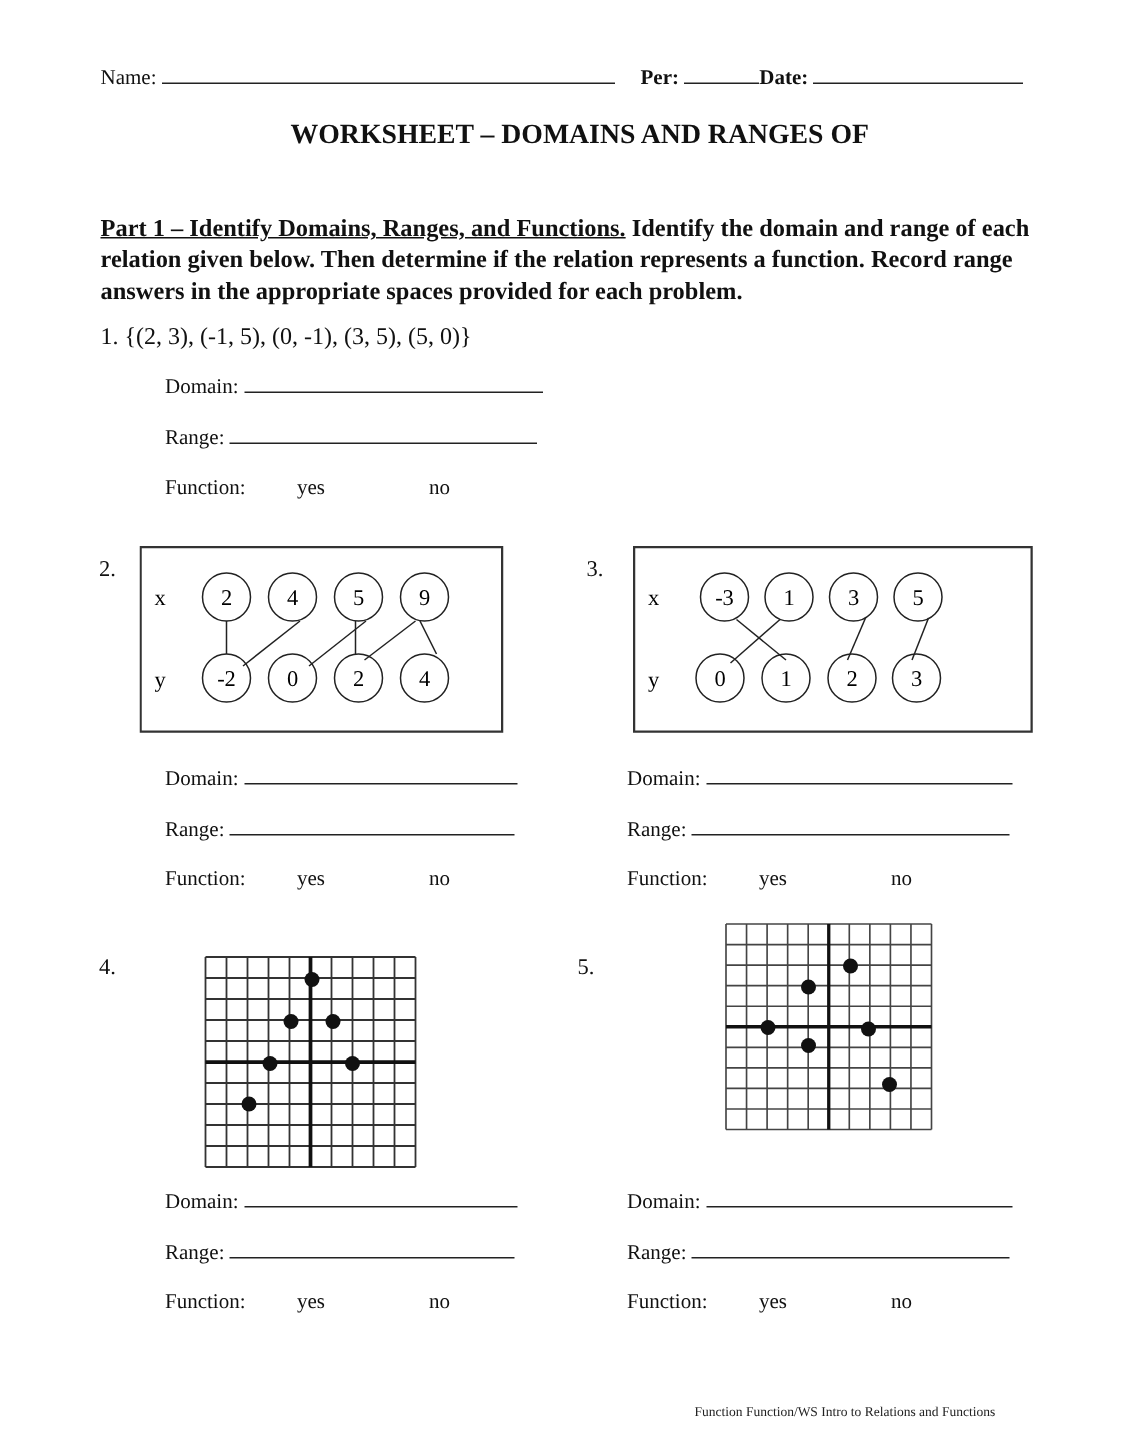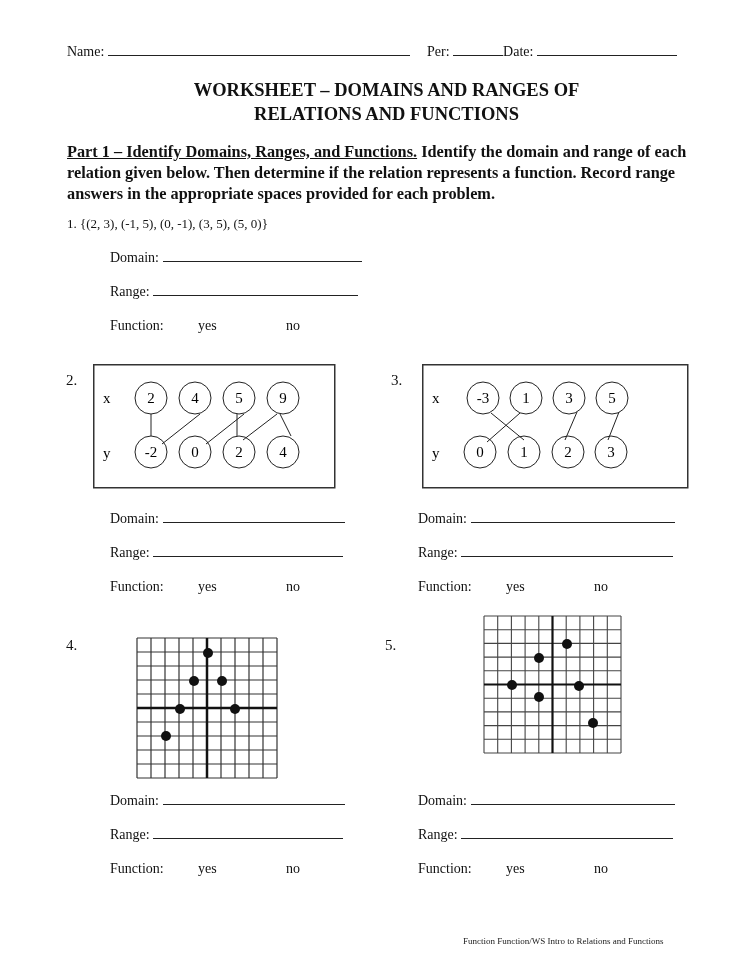--- a/index.html
+++ b/index.html
@@ -14,36 +14,35 @@
   svg text { font-family: "Liberation Serif", serif; }
   .footer { font-size: 9px; color: #222; }
 </style>
 </head>
 <body>
 
 <div class="abs field" style="left:67px; top:44px;">
   <span>Name:</span>
   <span class="line" style="width:302px;"></span>
 </div>
-<div class="abs field" style="left:427px; top:44px;">
+<div class="abs field" style="left:427px; top:44px;font-weight:bold;">
   <span>Per:</span>
   <span class="line" style="width:50px;"></span><span>Date:</span>
   <span class="line" style="width:140px;"></span>
 </div>
 
 <div class="abs title" style="top:78px;padding-left:24px;">
   <div>WORKSHEET – DOMAINS AND RANGES OF</div>
-  <div>RELATIONS AND FUNCTIONS</div>
 </div>
 
 <div class="abs part" style="top:141px;">
   <u>Part 1 – Identify Domains, Ranges, and Functions.</u><span> Identify the domain and range of each relation given below. Then determine if the relation represents a function. Record range answers in the appropriate spaces provided for each problem.</span>
 </div>
 
-<div class="abs t14" style="left:67px; top:216px; font-size:13px;">
+<div class="abs t14" style="left:67px; top:216px; font-size:16px;">
   <span>1.</span>
   <span>{(2, 3), (-1, 5), (0, -1), (3, 5), (5, 0)}</span>
 </div>
 <div class="abs field" style="left:110px; top:250px;">
   <span>Domain:</span>
   <span class="line" style="width:199px;"></span>
 </div>
 <div class="abs field" style="left:110px; top:284px;">
   <span>Range:</span>
   <span class="line" style="width:205px;"></span>

